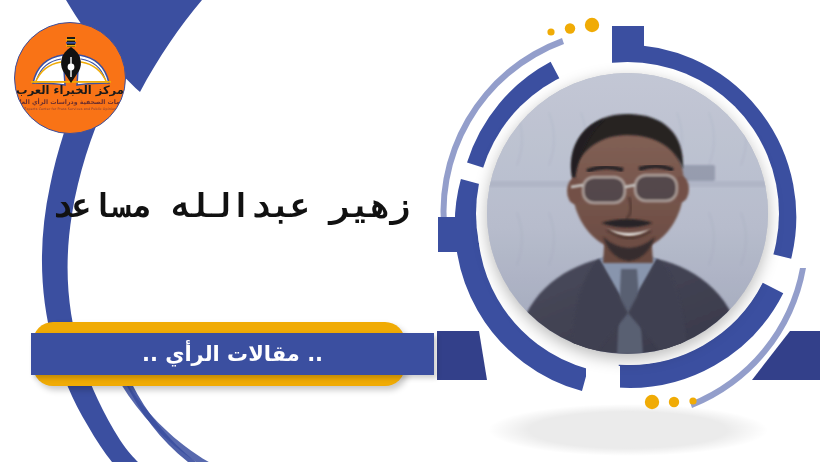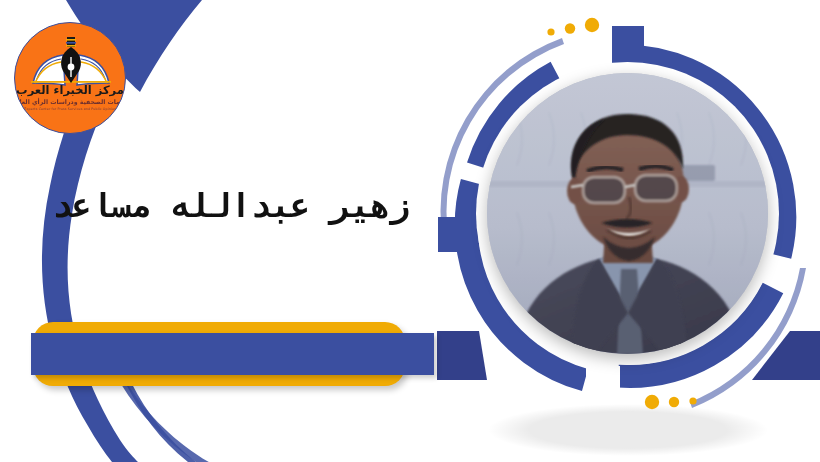--- a/index.html
+++ b/index.html
@@ -368,15 +368,16 @@
     <div class="logo-line1">مركز الخبراء العرب</div>
     <div class="logo-line2">للخدمات الصحفية ودراسات الرأي العام</div>
     <div class="logo-line3">Arab Experts Center for Press Services and Public Opinion Studies</div>
   </div>
 
   <div class="name-title">زهير عبدالله مساعد</div>
 
   <div class="banner">
     <div class="banner-orange"></div>
     <div class="banner-blue"></div>
+    <div class="banner-text">.. مقالات الرأي ..</div>
   </div>
 
 </div>
 
 </body></html>

